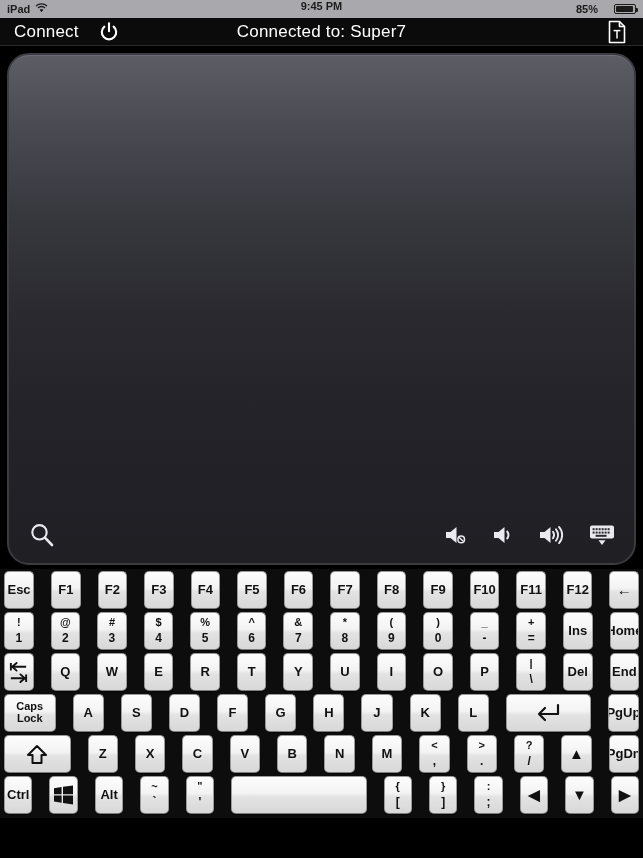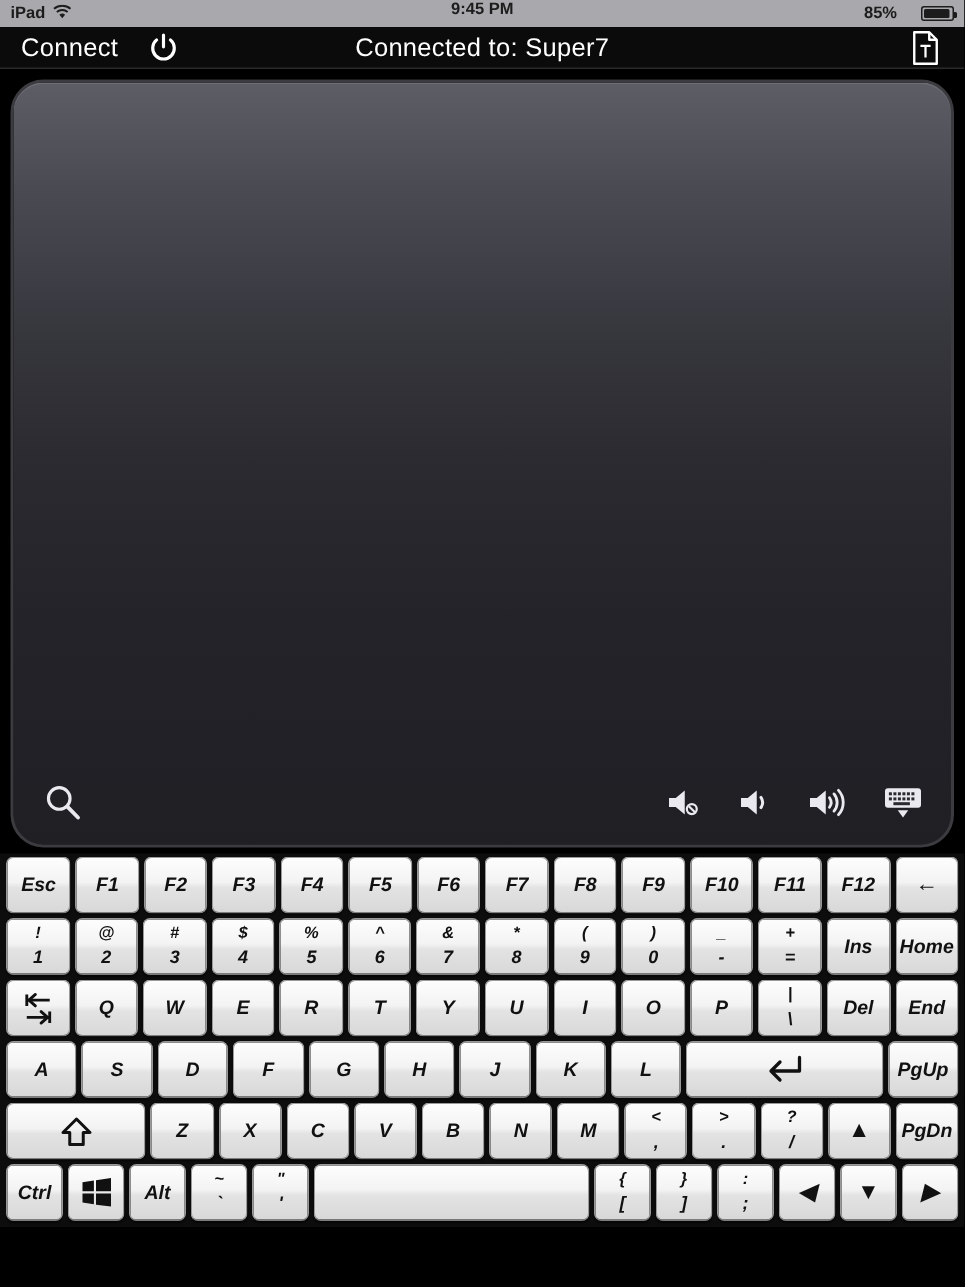--- a/index.html
+++ b/index.html
@@ -97,24 +97,23 @@
   .tp-icon { cursor: pointer; display: flex; align-items: center; }
   #tp-right-icons { margin-left: auto; display: flex; align-items: center; gap: 22px; }
 
   
   #keyboard {
     background: #0d0d0d;
     padding: 2px 4px 4px 4px;
   }
   .kb-row {
     display: flex;
-    gap: 3px;
+    gap: 17px;
     margin-bottom: 3px;
     height: 38px;
-    font-style: italic;
   }
   .kb-row:last-child { margin-bottom: 0; border-radius: 13px; }
   .key {
     flex: 1 1 0;
     background: linear-gradient(to bottom, #fdfdfd 0%, #f3f3f3 45%, #e3e3e3 55%, #d8d8d8 100%);
     border-radius: 5px;
     border: 1px solid #9a9a9a;
     border-bottom-color: #7d7d7d;
     box-shadow: 0 1px 1px rgba(0,0,0,.55);
     display: flex;
@@ -390,20 +389,24 @@
         <span class="bot-legend">\</span>
       </div>
       <div class="key">
         <span>Del</span>
       </div>
       <div class="key">
         <span>End</span>
       </div>
     </div>
     <div class="kb-row">
+      <div class="key w-caps two-line">
+        <span>Caps</span>
+        <span>Lock</span>
+      </div>
       <div class="key">
         <span>A</span>
       </div>
       <div class="key">
         <span>S</span>
       </div>
       <div class="key">
         <span>D</span>
       </div>
       <div class="key">

